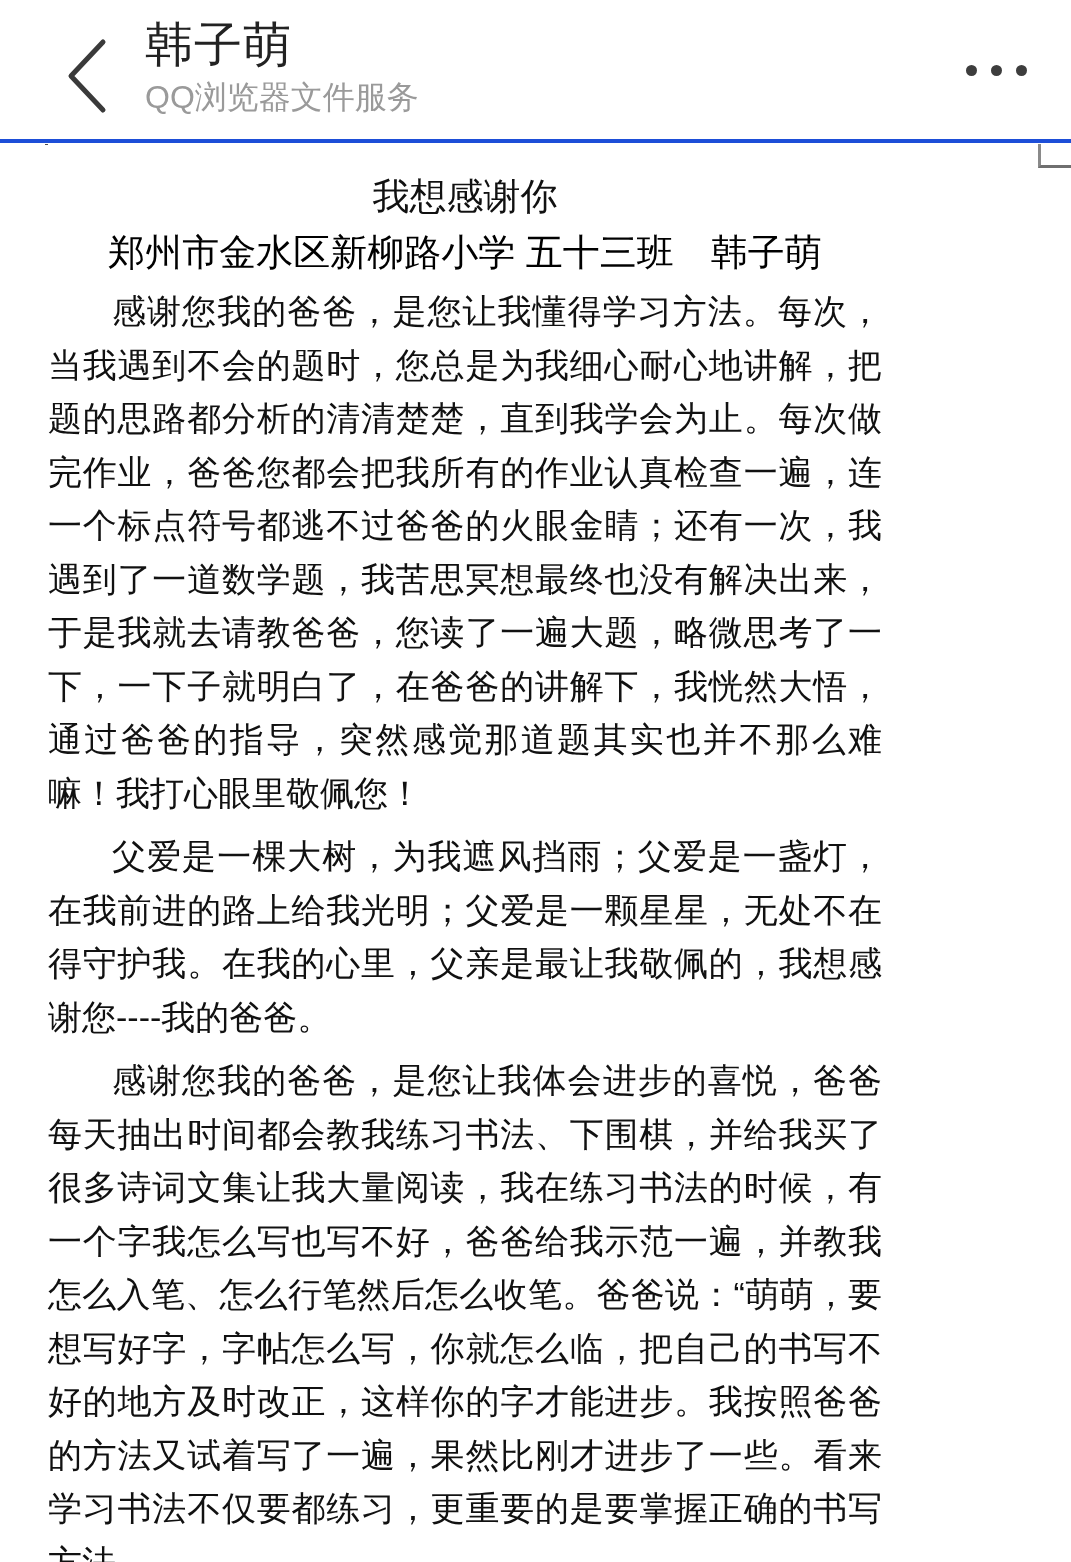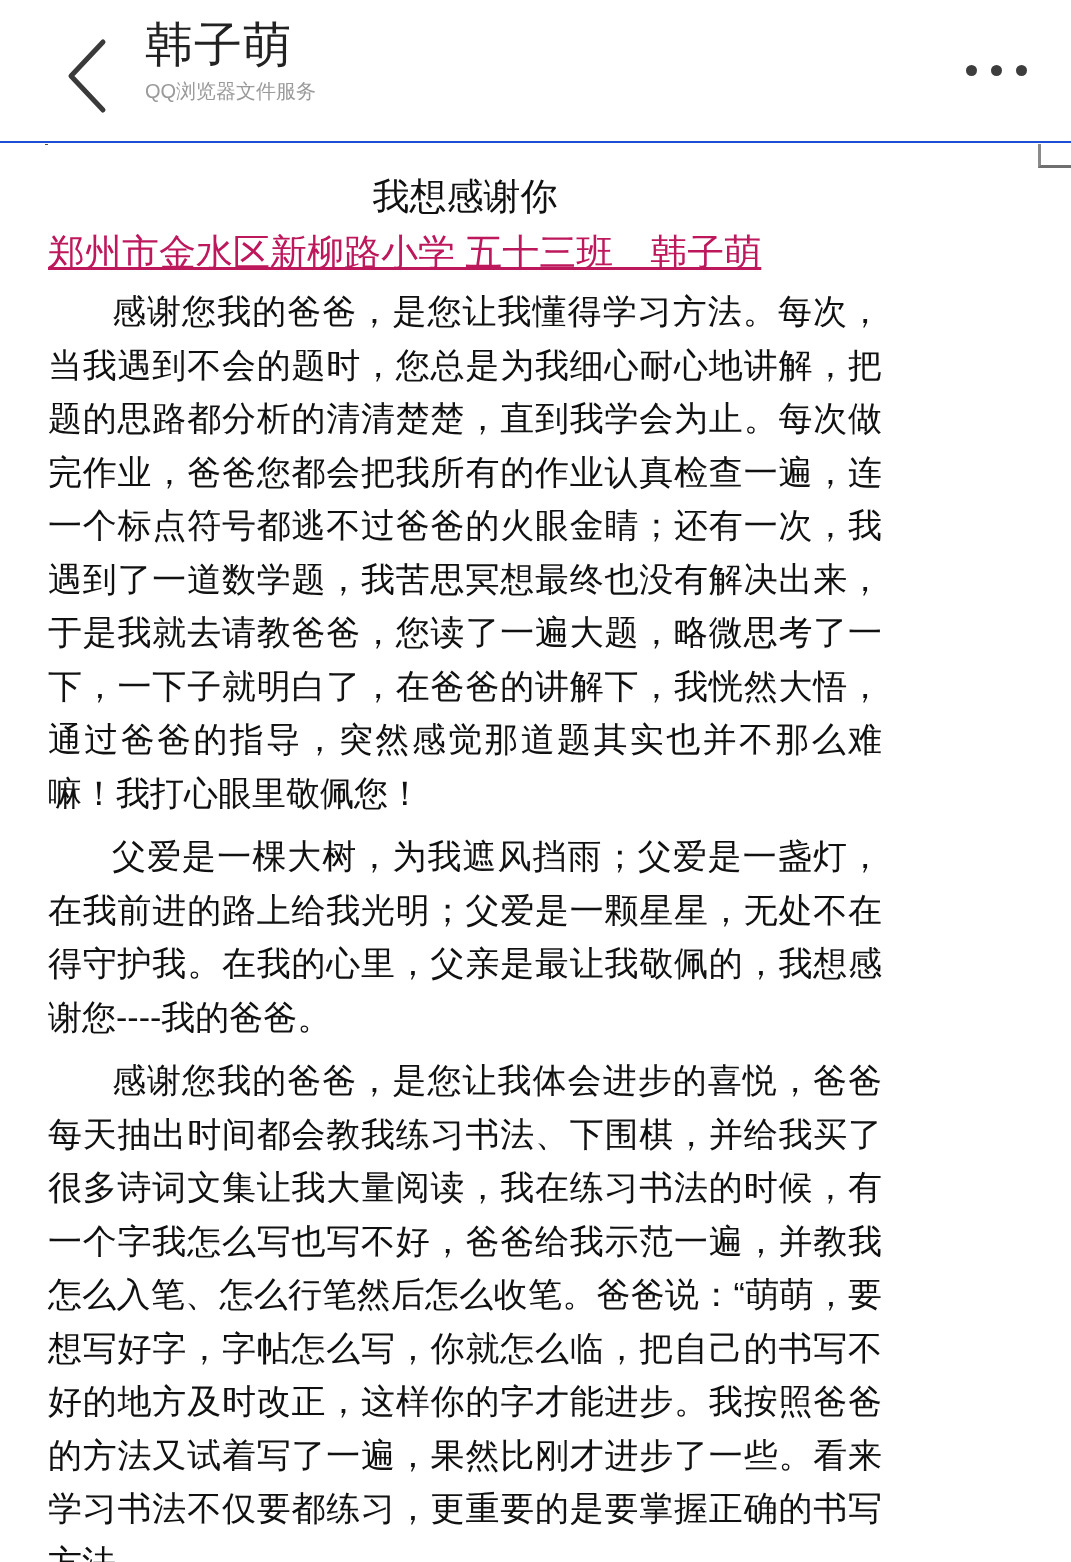--- a/index.html
+++ b/index.html
@@ -10,21 +10,21 @@
     overflow: hidden;
     position: relative;
   }
 
   
   .app-header {
     position: absolute;
     top: 0; left: 0;
     width: 1071px; height: 143px;
     background: #ffffff;
-    border-bottom: 2px solid #1d4ed8;
+    border-bottom: 4px solid #1d4ed8;
   }
   .back-btn {
     position: absolute;
     left: 52px; top: 28px;
     width: 70px; height: 95px;
     display: flex; align-items: center; justify-content: center;
     cursor: pointer;
     background: transparent; border: none;
   }
   .header-text {
@@ -32,21 +32,22 @@
     left: 145px; top: 16px;
   }
   .header-title {
     font-size: 48px;
     line-height: 58px;
     font-weight: 500;
     color: #222222;
     letter-spacing: 1px;
   }
   .header-subtitle {
-    font-size: 20px;
+    margin-top: 6px;
+    font-size: 32px;
     line-height: 34px;
     color: #9a9a9a;
   }
   .more-btn {
     position: absolute;
     right: 30px; top: 40px;
     width: 90px; height: 60px;
     display: flex; align-items: center; justify-content: center;
     gap: 14px;
     cursor: pointer;
@@ -86,27 +87,27 @@
     color: #111111;
   }
   .doc-title {
     text-align: center;
     font-size: 37px;
     line-height: 56px;
     font-weight: 400;
     color: #111111;
   }
   .doc-byline {
+    text-align: center;
     font-size: 37px;
     line-height: 56px;
     font-weight: 400;
-    color: #be185d;
+    color: #000000;
     margin-bottom: 4px;
     white-space: pre;
-    text-decoration: underline;
   }
   .doc-body p {
     font-size: 34px;
     line-height: 53.5px;
     text-indent: 64px;
     text-align: justify;
     color: #111111;
     margin: 0 0 10px 0;
     letter-spacing: 0;
   }

